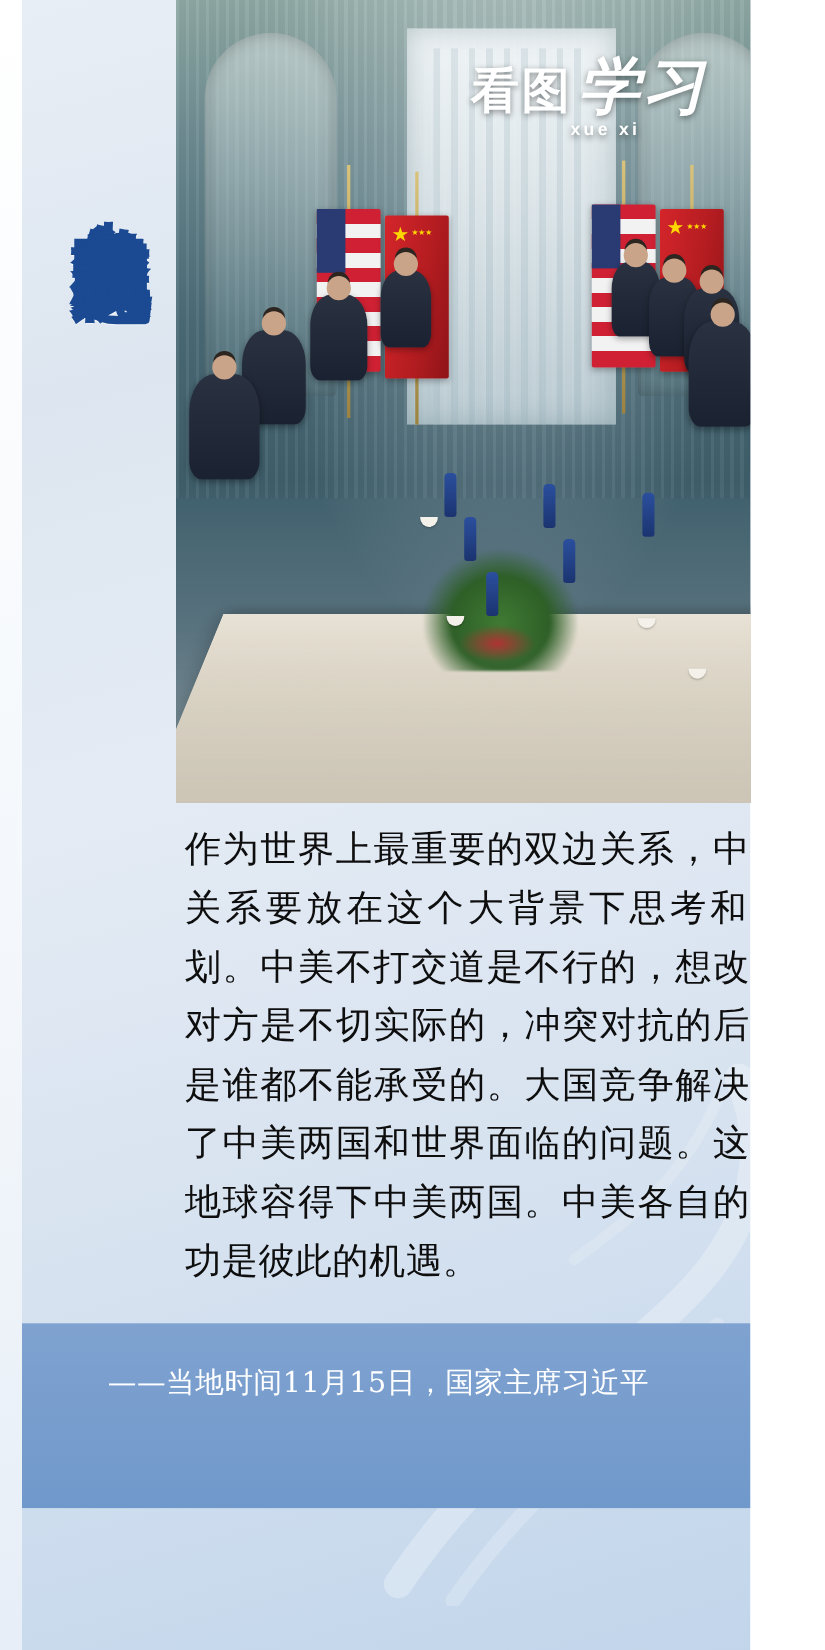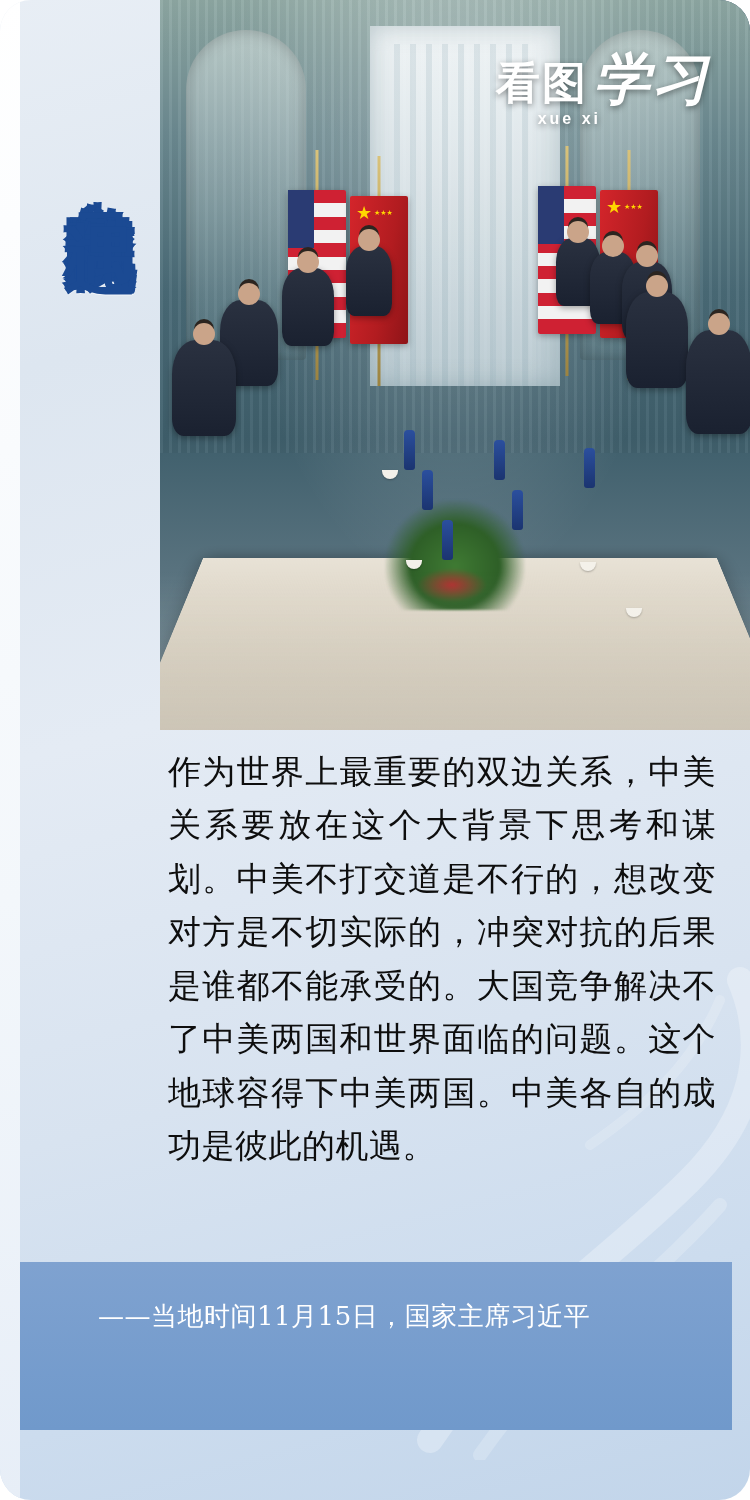--- a/index.html
+++ b/index.html
@@ -7,25 +7,24 @@
     padding: 0;
   }
   body {
     width: 750px;
     height: 1500px;
     font-family: "Liberation Sans", sans-serif;
     background: #ffffff;
   }
   .poster {
     position: relative;
-    width: 750px;
+    width: 682px;
     height: 1500px;
     overflow: hidden;
     background: linear-gradient(165deg, #e8eef5 0%, #dde6f0 22%, #e4ebf4 45%, #d8e3f0 68%, #ccdcee 85%, #c2d5ea 100%);
-    border-radius: 31px;
   }
   
   .swirl {
     position: absolute;
     right: -60px;
     bottom: 40px;
     width: 420px;
     height: 520px;
     opacity: 0.5;
     pointer-events: none;
@@ -177,21 +176,21 @@
     font-family: "DejaVu Serif", serif;
     font-style: italic;
     font-size: 56px;
     margin-left: 6px;
   }
   .logo-pinyin {
     font-size: 16px;
     font-weight: bold;
     letter-spacing: 3px;
     margin-top: 4px;
-    margin-right: 109px;
+    margin-right: 60px;
   }
 
   
   .headline {
     position: absolute;
     left: 42px;
     top: 140px;
     width: 96px;
     color: #1b4a93;
     font-family: "DejaVu Serif", serif;
@@ -216,21 +215,21 @@
     line-height: 1.62;
     color: #0e0e0e;
     letter-spacing: 0.5px;
     text-align: justify;
   }
 
   
   .band {
     position: absolute;
     left: 20px;
-    top: 1262px;
+    top: 1203px;
     width: 712px;
     height: 168px;
     background: linear-gradient(180deg,#7fa2d0 0%, #7099cb 100%);
     color: #ffffff;
   }
   .band-inner {
     padding: 32px 40px 0 78px;
     font-family: "DejaVu Serif", serif;
     font-size: 26px;
     line-height: 1.75;

